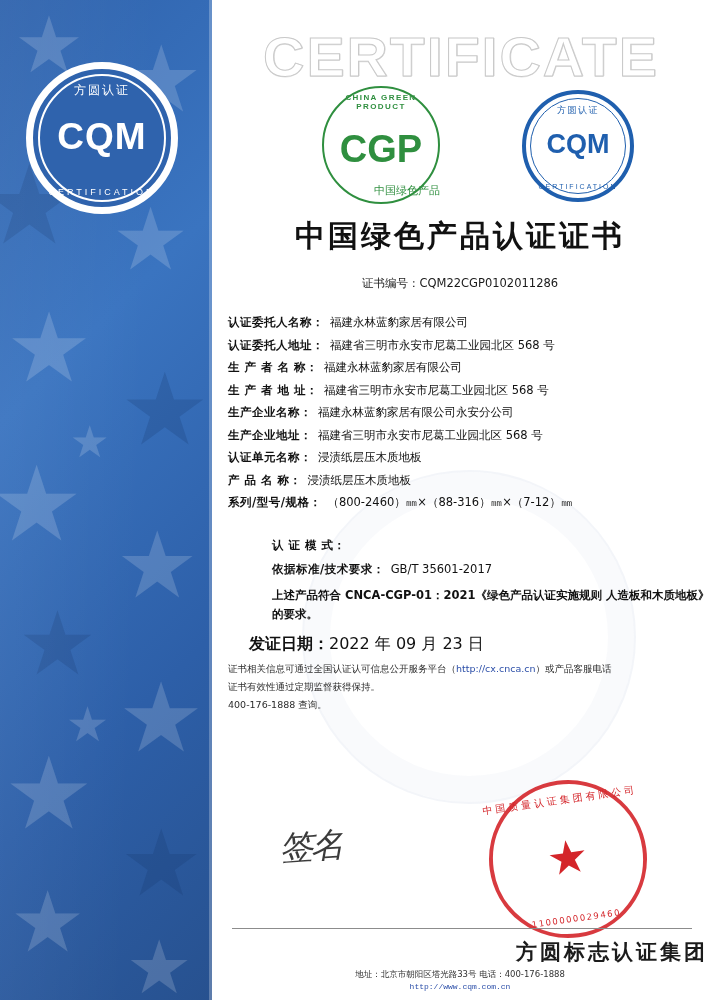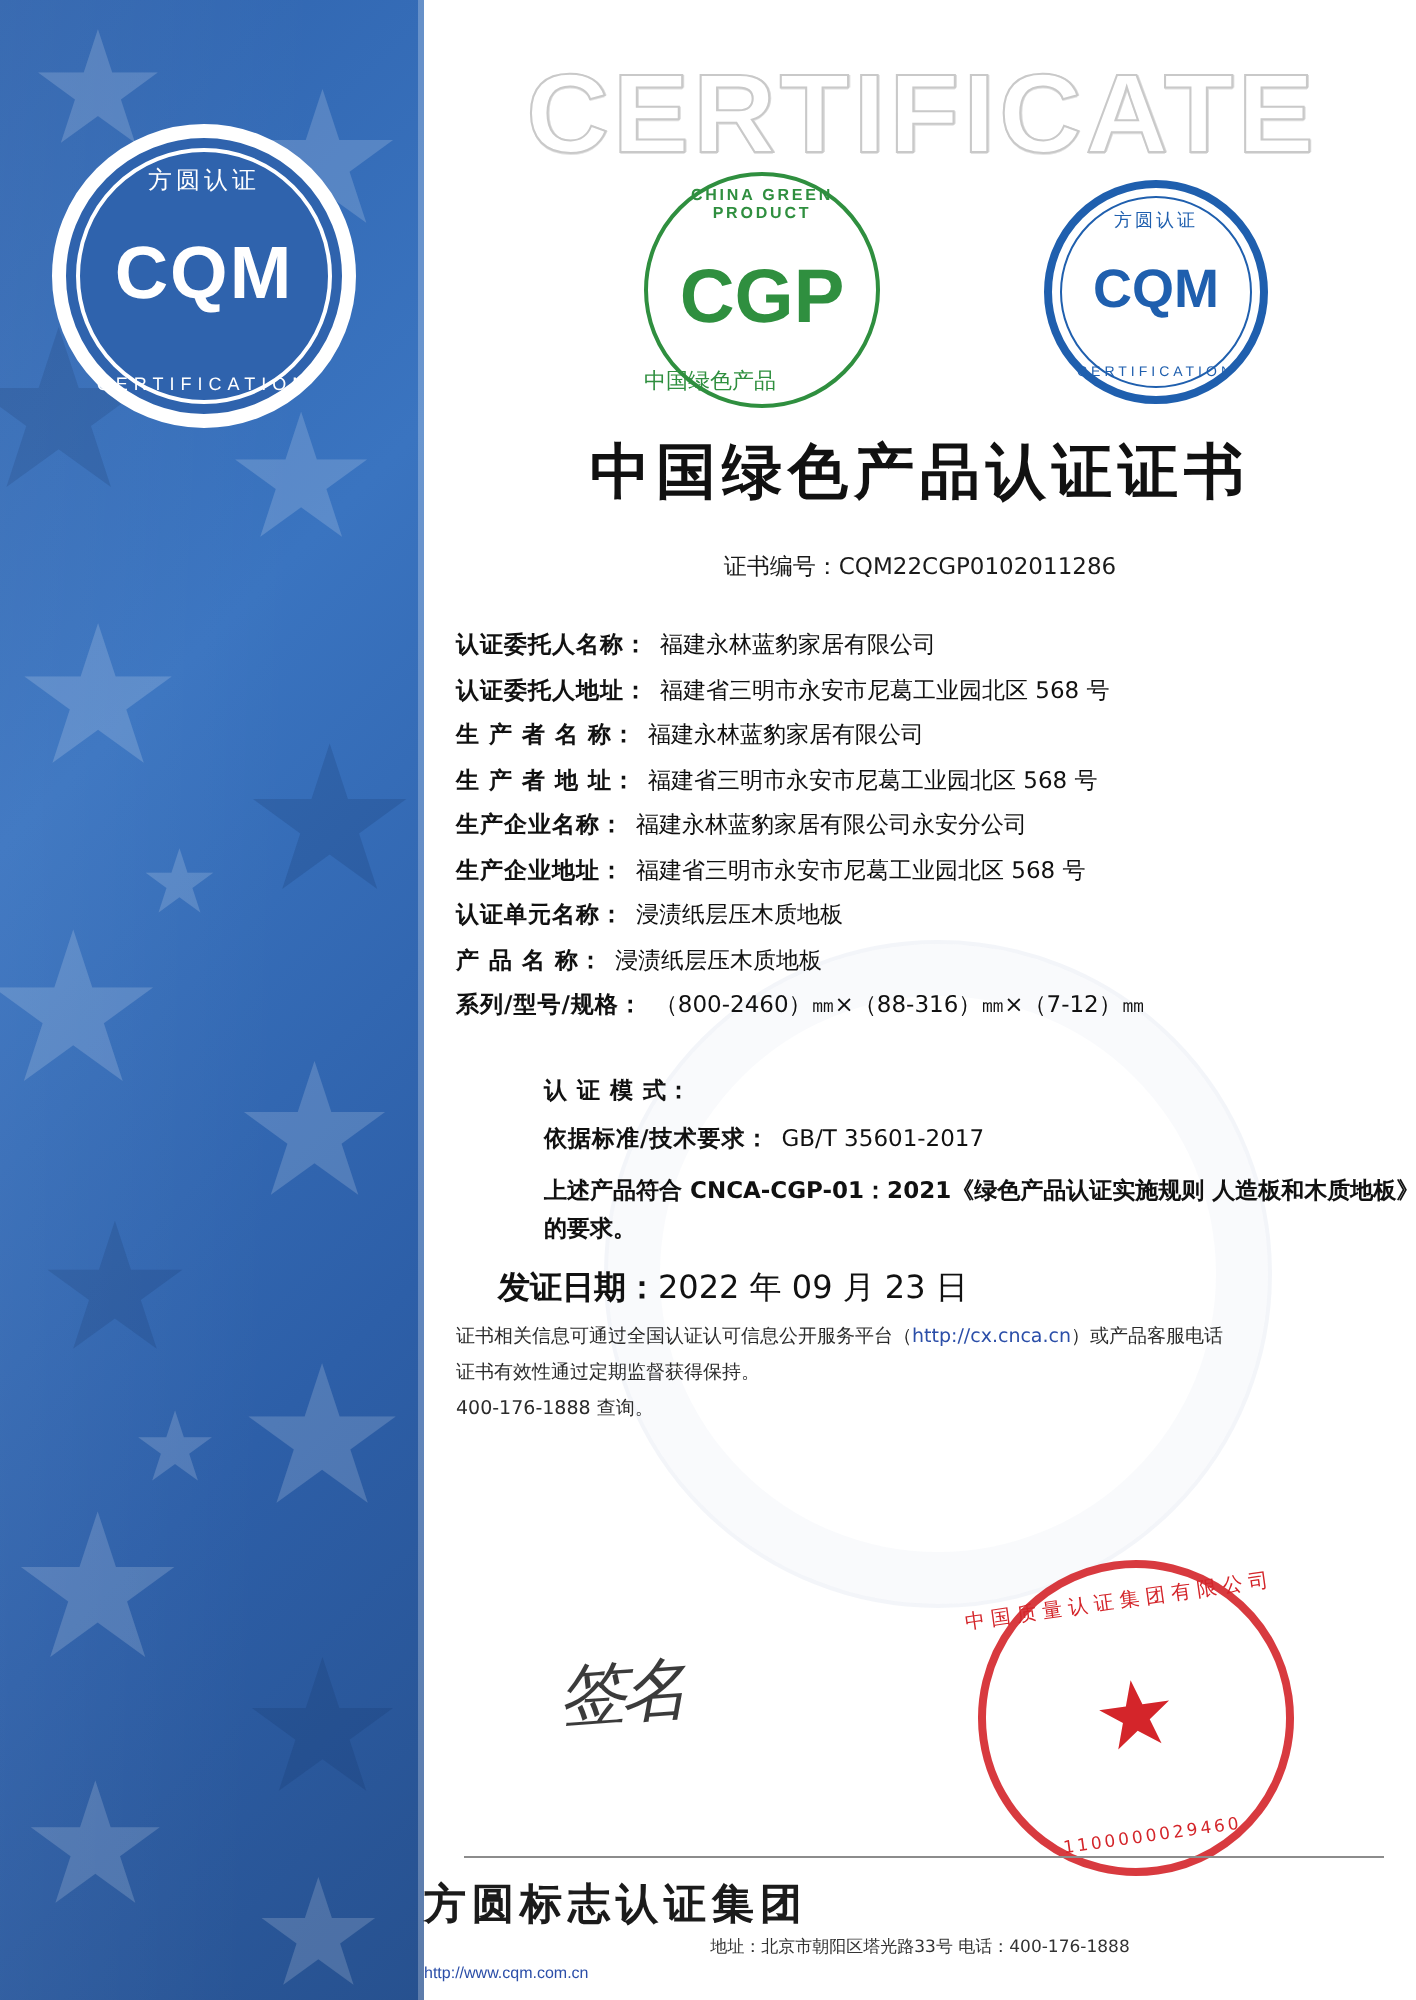--- a/index.html
+++ b/index.html
@@ -185,21 +185,21 @@
     font-family: "Liberation Sans", sans-serif;
     font-size: 8px;
     font-weight: bold;
     letter-spacing: 1.4px;
     color: #2f8f3f;
   }
   .green-logo .g-cn {
     position: absolute;
     left: 0; right: 0;
     bottom: 6px;
-    text-align: left;
+    text-align: right;
     font-size: 11px;
     color: #2f8f3f;
     font-family: "DejaVu Sans", sans-serif;
   }
   .cqm-logo2 {
     position: absolute;
     right: 8px; top: 4px;
     width: 112px; height: 112px;
   }
   .cqm-logo2 .r1 {
@@ -404,44 +404,45 @@
     left: 20px;
     top: 928px;
     width: 460px;
     height: 1px;
     background: #8c8c8c;
   }
   .footer-org {
     position: absolute;
     left: 0; right: 0;
     top: 938px;
-    text-align: left;
+    text-align: right;
     font-size: 21px;
     letter-spacing: 3px;
     color: #1b1b1b;
     font-family: "DejaVu Sans", sans-serif;
     font-weight: bold;
   }
   .footer-addr {
     position: absolute;
     left: 0; right: 0;
     top: 968px;
     text-align: center;
     font-size: 8.5px;
     color: #333;
     font-family: "DejaVu Sans", sans-serif;
     line-height: 1.6;
   }
   .footer-url {
     position: absolute;
     left: 0; right: 0;
     top: 982px;
+    text-align: center;
     font-size: 8px;
     color: #2b4ea8;
-    font-family: Liberation Sans, sans-serif;
+    font-family: Liberation Mono, monospace;
   }
 </style>
 </head>
 <body>
 
 <div class="page">
 
   <div class="left-band">
     <div class="band-inner">
       <span class="star" style="left:14px; top:6px; font-size:78px;">★</span>

